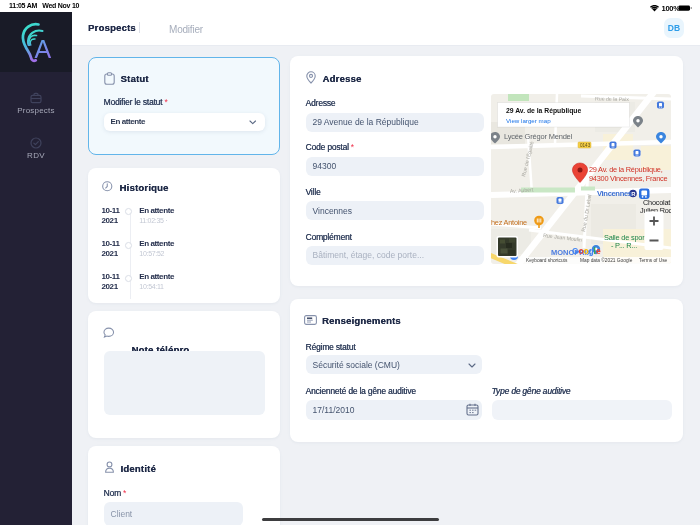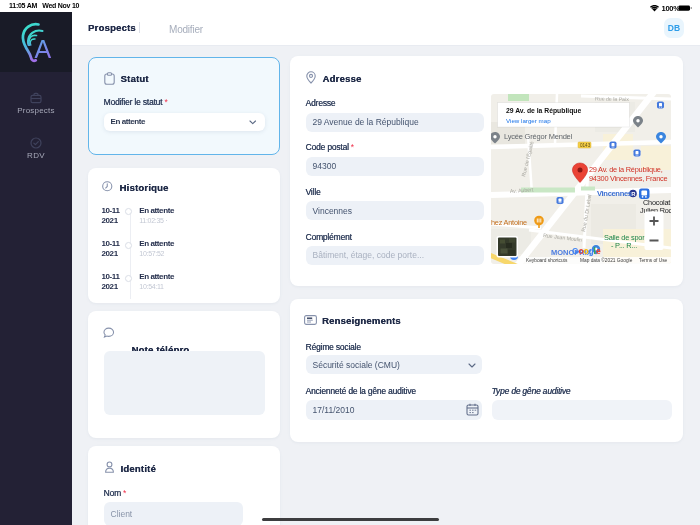--- a/index.html
+++ b/index.html
@@ -314,21 +314,21 @@
 </svg>
 </div>
 
 <div class="card" style="left:290px;top:299px;width:393px;height:143px;"></div>
 <svg class="abs" style="left:304px;top:314.5px;" width="13" height="10" viewBox="0 0 13 10" fill="none">
   <rect x="0.6" y="0.6" width="11.8" height="8.8" rx="1.6" stroke="#8691ab" stroke-width="1.1"></rect>
   <path d="M3 3.2 H8.2" stroke="#333f5c" stroke-width="1.4"></path>
   <path d="M3 5.2 H8.8 M3 7 H7" stroke="#8691ab" stroke-width="0.9"></path>
 </svg>
 <div class="ctitle" style="left:322px;top:314.5px;">Renseignements</div>
-<div class="lbl" style="left:305.5px;top:341.5px;">Régime sociale</div>
+<div class="lbl" style="left:305.5px;top:341.5px;">Régime statut</div>
 <div class="input" style="left:305.5px;top:355px;width:176.5px;height:19px;">Sécurité sociale (CMU)</div>
 <svg class="abs" style="left:467.5px;top:362.5px;" width="8" height="5.5" viewBox="0 0 8 5.5">
     <path d="M1 1 L4 4 L7 1" fill="none" stroke="#5c6a85" stroke-width="1.1" stroke-linecap="round" stroke-linejoin="round"></path>
   </svg>
 <div class="lbl" style="left:305.5px;top:385.5px;">Ancienneté de la gêne auditive</div>
 <div class="input" style="left:305.5px;top:399.5px;width:176.5px;height:20px;">17/11/2010</div>
 <svg class="abs" style="left:466px;top:402.5px;" width="13" height="13" viewBox="0 0 13 13" fill="none" stroke="#64708c" stroke-width="1.1">
   <rect x="1" y="2" width="11" height="10" rx="1.5"></rect>
   <path d="M1 5 H12"></path>
   <path d="M4 0.8 V3 M9 0.8 V3"></path>

